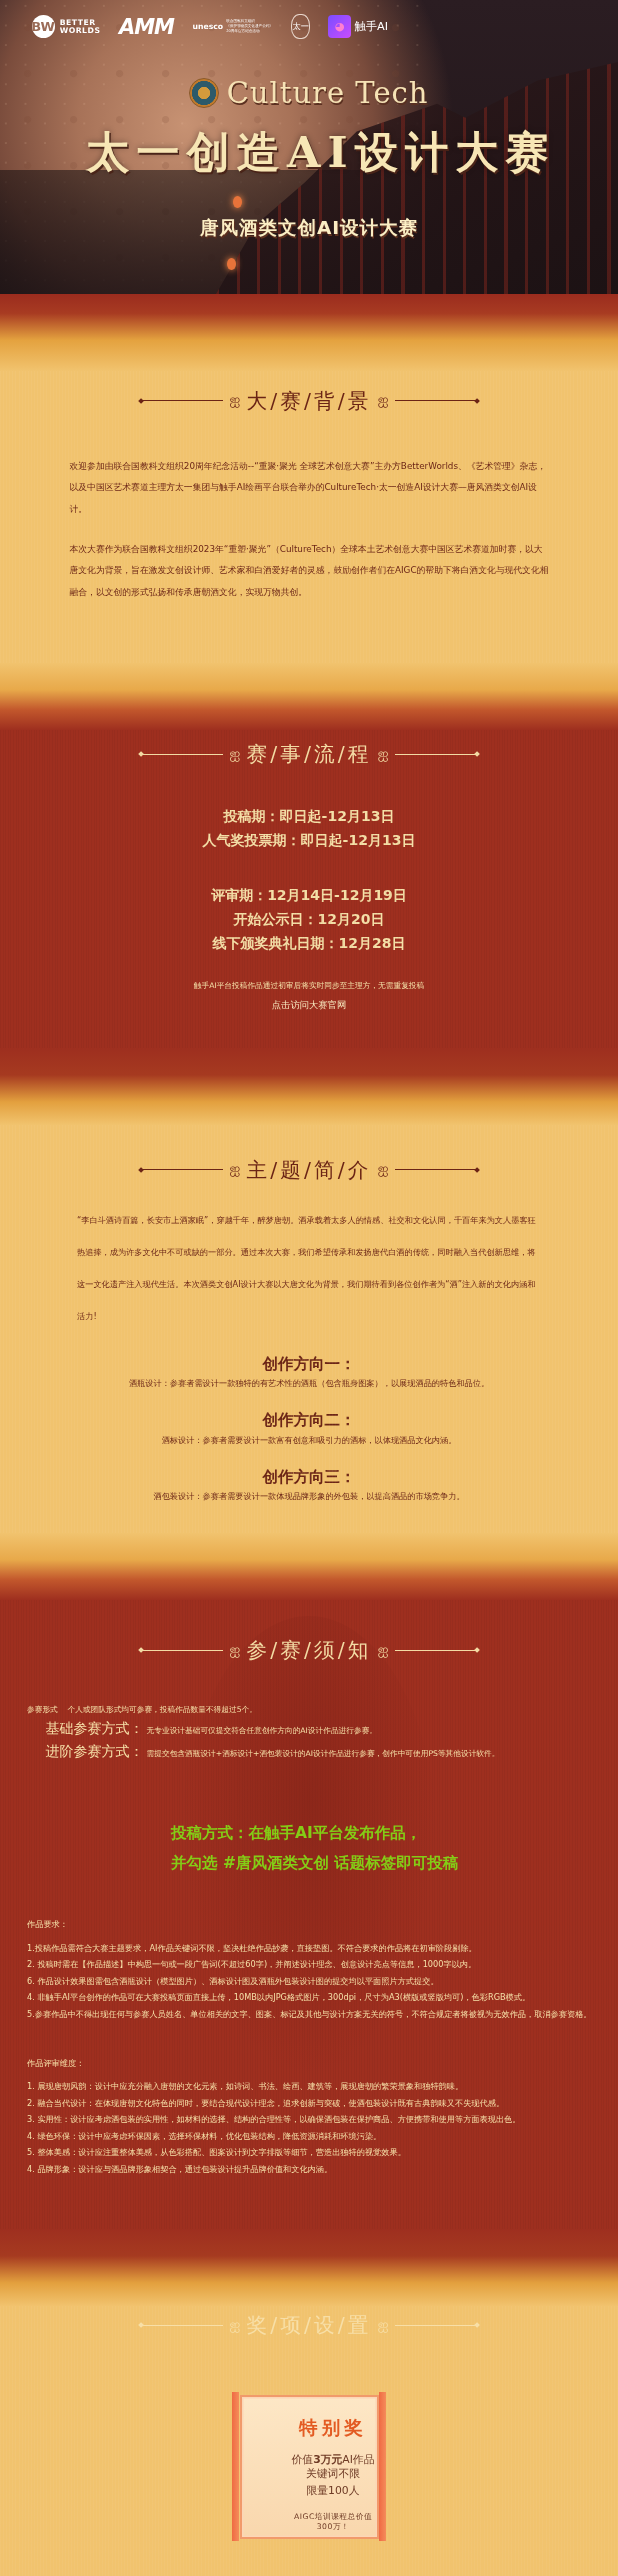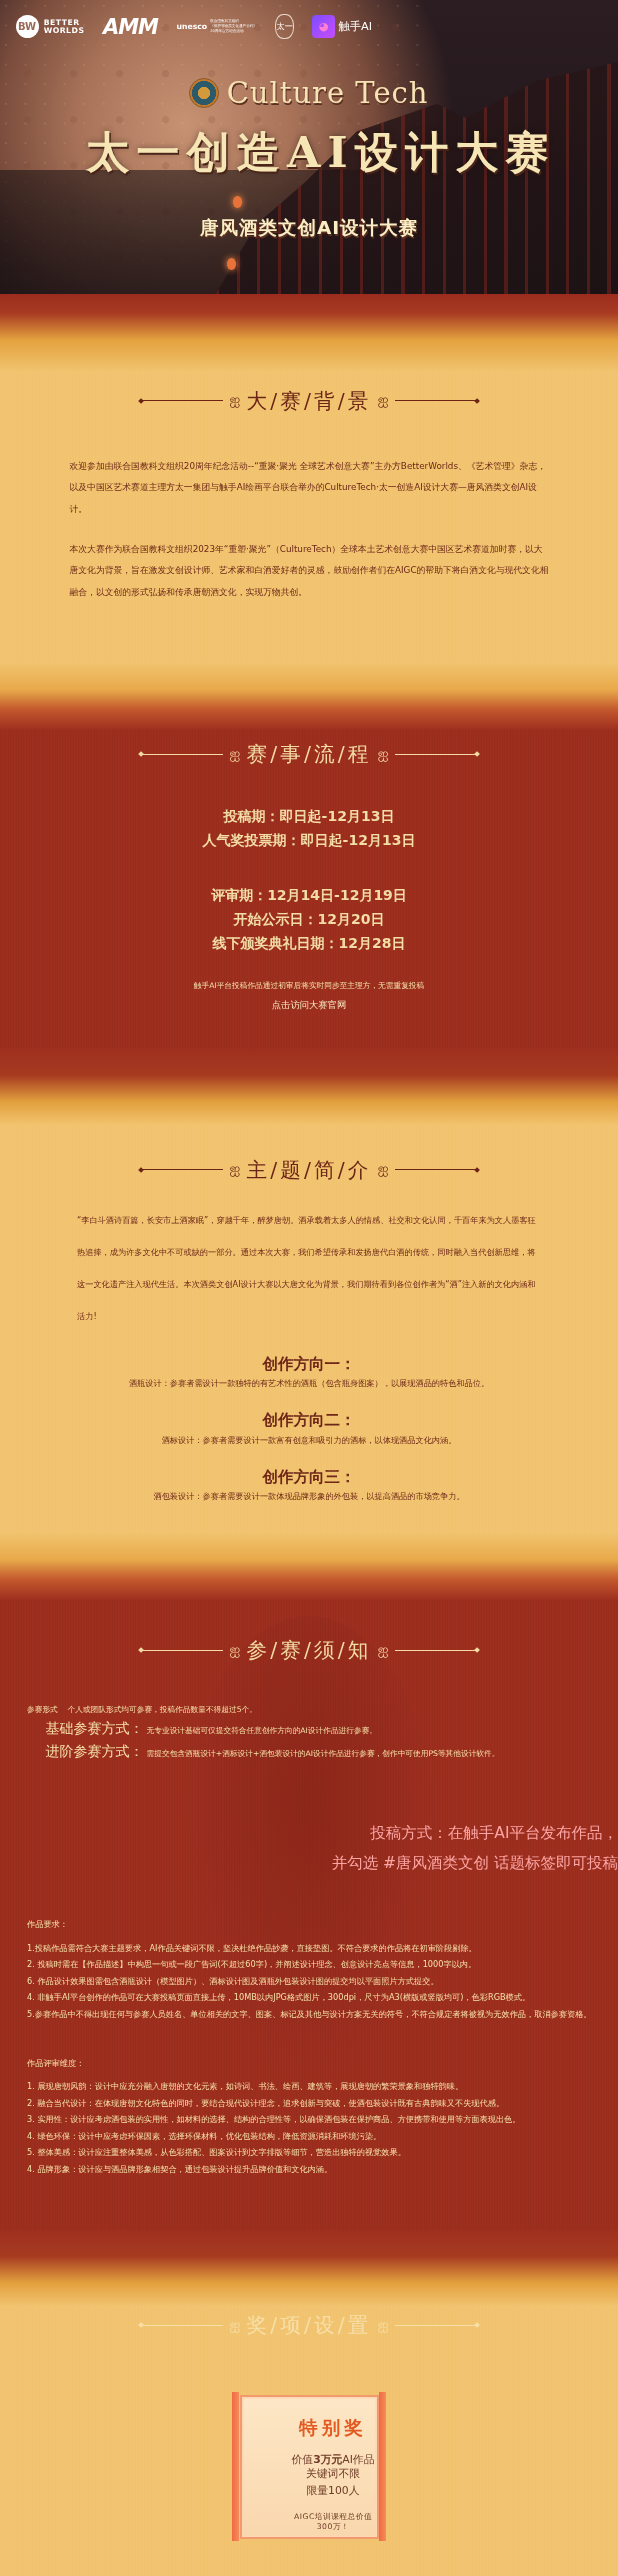--- a/index.html
+++ b/index.html
@@ -19,21 +19,21 @@
     .hero .building { position: absolute; right: 0; top: 62px; width: 402px; height: 232px;
       background:
         repeating-linear-gradient(90deg, rgba(140,40,30,.45) 0 3.1px, transparent 3.1px 20.6px),
         linear-gradient(160deg, rgba(40,22,24,0) 0%, rgba(40,22,24,.85) 30%, #1c1214 100%);
       clip-path: polygon(35% 30%, 55% 18%, 62% 24%, 80% 8%, 100% 0, 100% 100%, 0 100%, 10% 70%, 22% 52%); }
     .hero .lantern { position: absolute; width: 9.3px; height: 12.4px; border-radius: 50%; background: #e8733a; box-shadow: 0 0 7.2px #ff8f4a; }
     .hero .band2 { position: absolute; left: 0; top: 170px; width: 618px; height: 124px; background: linear-gradient(180deg, rgba(20,14,16,.55), rgba(30,20,22,.85)); }
 
     .logos { position: absolute; left: 15.5px; top: 14.4px; display: flex; align-items: center; gap: 18.5px; z-index: 3; }
     .logo-bw { display: flex; align-items: center; gap: 5.2px; color: #fff; }
-    .logo-bw .circle { width: 23px; height: 23px; border-radius: 50%; background: #fff; color: #9a6b57; font-weight: bold; font-size: 10px; display: flex; align-items: center; justify-content: center; }
+    .logo-bw .circle { width: 23px; height: 23px; border-radius: 50%; background: #fff; color: #9a6b57; font-weight: bold; font-size: 13px; display: flex; align-items: center; justify-content: center; margin-left: 16px; }
     .logo-bw .txt { font-size: 7.7px; line-height: 8.2px; letter-spacing: 0.5px; font-weight: bold; }
     .logo-amm { color: #fff; font-size: 21px; font-weight: bold; font-style: italic; letter-spacing: -1px; }
     .logo-unesco { display: flex; align-items: center; gap: 3.1px; color: #fff; }
     .logo-unesco .mark { font-size: 7.7px; font-weight: bold; }
     .logo-unesco .desc { font-size: 3.6px; line-height: 5.2px; }
     .logo-tai { width: 18.5px; height: 25px; border: 0.5px solid #e9d7cc; transform: rotate(0deg); display: flex; align-items: center; justify-content: center; color: #fff; font-size: 8.2px; border-radius: 45%; }
     .logo-chushou { display: flex; align-items: center; gap: 3.1px; color: #fff; font-size: 11.3px; }
     .logo-chushou .app { width: 23px; height: 23px; border-radius: 4.1px; background: linear-gradient(135deg,#7b4dff,#c94cff); display: flex; align-items: center; justify-content: center; color: #ff7fd0; font-size: 11.3px; }
 
     .ct-title { position: absolute; left: 0; width: 618px; top: 76px; display: flex; justify-content: center; align-items: center; gap: 7.2px; z-index: 3; }
@@ -89,21 +89,21 @@
     .direction .dd { margin-top: 3.1px; font-size: 8.2px; color: #6b2415; }
 
     
     .s-notice { padding: 36px 0 52px; position: relative; }
     .s-notice .shadow-jar { position: absolute; left: 180px; top: 15.5px; width: 258px; height: 464px; background: radial-gradient(ellipse at 50% 40%, rgba(120,30,20,.45), rgba(120,30,20,0) 70%); border-radius: 50%; }
     .notice-form { width: 515px; margin: 41px 0 0 27px; font-size: 7.7px; color: #f6e0a8; position: relative; z-index: 2; }
     .notice-mode { margin-left: 18.5px; margin-top: 5px; display: flex; align-items: baseline; gap: 3.1px; }
     .notice-mode .k { font-size: 14px; color: #f6e0a8; }
     .notice-mode .v { font-size: 7.7px; color: #f6e0a8; }
     .submit-box { margin: 57px 0 0 171px; position: relative; z-index: 2; }
-    .submit-box div { font-size: 15.5px; font-weight: normal; color: #fca5a5; line-height: 30px; text-align: right; }
+    .submit-box div { font-size: 15.5px; font-weight: bold; color: #84cc16; line-height: 30px; }
     .req-block { width: 567px; margin: 41px 0 0 27px; color: #f6e0a8; font-size: 8.2px; position: relative; z-index: 2; }
     .req-block .rh { margin-bottom: 9.3px; }
     .req-block .ri { line-height: 16.5px; margin-bottom: 0; }
     .req-block + .req-block { margin-top: 36px; }
 
     
     .s-awards { padding: 5.2px 0 20.6px; text-align: center; position: relative; }
     .scroll { position: relative; width: 139px; height: 144px; margin: 56px auto 0;
       background: linear-gradient(180deg, #fde7c6, #f9d7ad); border: 2.1px solid #f19a6b; box-shadow: inset 0 0 0 1.5px #fcd6b6; padding-left: 48px; }
     .scroll::before, .scroll::after { content: ""; position: absolute; top: -5.2px; width: 7.2px; height: 149px; background: linear-gradient(90deg, #ef6a43, #f58c5a); }

